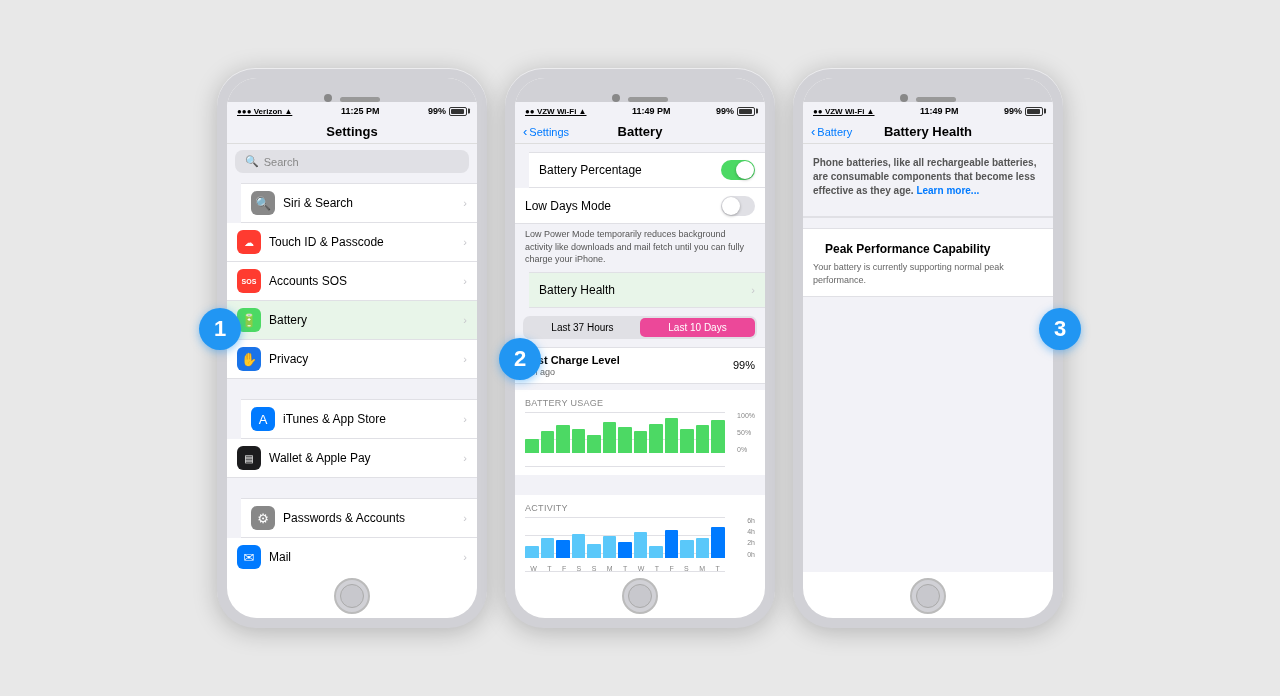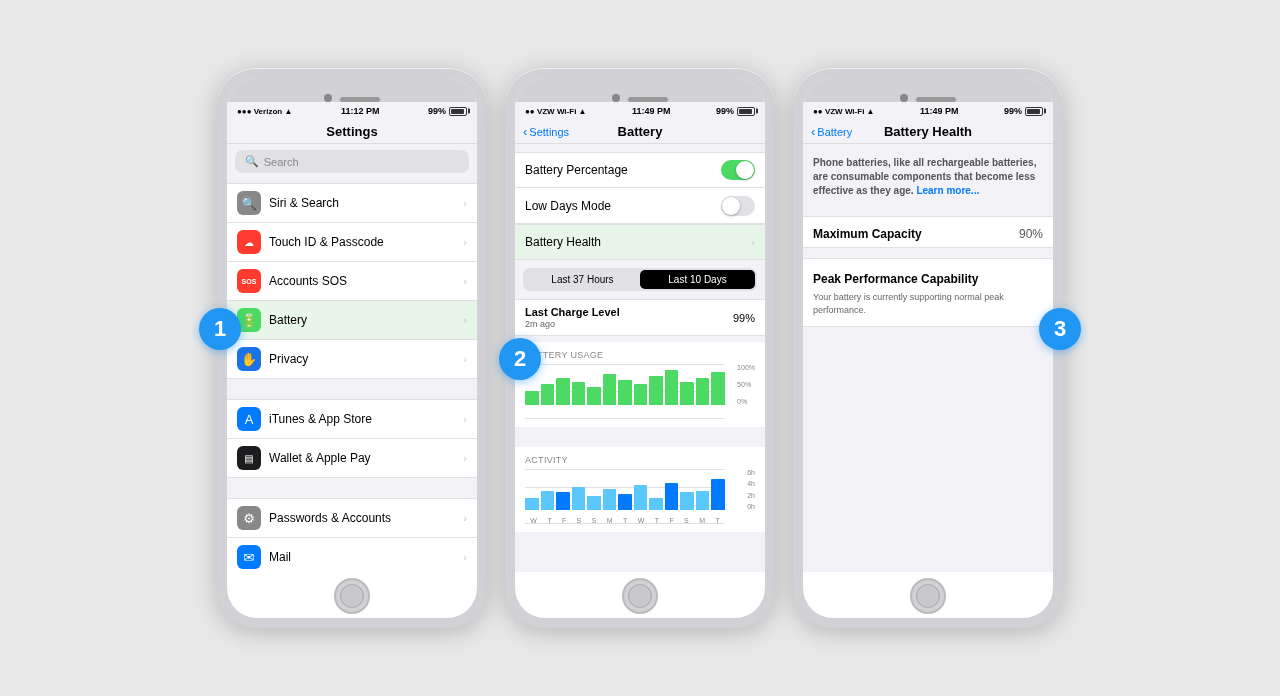--- a/index.html
+++ b/index.html
@@ -68,21 +68,21 @@
     .status-bar {
       display: flex;
       justify-content: space-between;
       align-items: center;
       padding: 4px 10px 2px;
       font-size: 9px;
       font-weight: 600;
       background: #f2f2f7;
       flex-shrink: 0;
     }
-    .status-left { display: flex; align-items: flex-end; gap: 3px; }
+    .status-left { display: flex; align-items: flex-end; gap: 3px; text-decoration: underline; }
     .status-center { font-size: 9px; font-weight: 600; }
     .status-right { display: flex; align-items: center; gap: 3px; }
     .battery-icon {
       width: 18px; height: 9px;
       border: 1.5px solid #333;
       border-radius: 2px;
       position: relative;
       display: flex;
       align-items: center;
       padding: 1px;
@@ -144,21 +144,21 @@
       margin-top: 10px;
     }
     .settings-row {
       display: flex;
       align-items: center;
       background: #fff;
       padding: 7px 10px;
       border-bottom: 0.5px solid #e0e0e5;
       min-height: 36px;
     }
-    .settings-row:first-child { border-top: 0.5px solid #e0e0e5; }
+    .settings-row:first-child { border-top: 0.5px solid #e0e0e5; margin-left: 14px; }
     .row-icon {
       width: 24px; height: 24px;
       border-radius: 6px;
       margin-right: 8px;
       display: flex;
       align-items: center;
       justify-content: center;
       font-size: 13px;
       flex-shrink: 0;
     }
@@ -276,21 +276,21 @@
     }
     .segment-btn {
       flex: 1;
       text-align: center;
       padding: 4px 2px;
       font-size: 10px;
       border-radius: 5px;
       color: #000;
     }
     .segment-btn.active {
-      background: #000000;
+      background: #ec4899;
       color: #fff;
     }
     .health-desc {
       font-size: 10px;
       color: #555;
       line-height: 1.4;
     }
     .health-link { color: #007aff; }
 
     
@@ -352,21 +352,21 @@
 
       <div class="phone-top">
         <div class="camera-dot"></div>
         <div class="speaker-bar"></div>
       </div>
 
       <div class="status-bar">
         <div class="status-left">
           <span style="font-size:8px">●●● Verizon ▲</span>
         </div>
-        <div class="status-center">11:12 PM</div>
+        <div class="status-center">11:25 PM</div>
         <div class="status-right">
           <span>99%</span>
           <div class="battery-icon">
               <div class="battery-fill"></div>
             </div>
         </div>
       </div>
 
       <div class="nav-bar">
         <span class="nav-title">Settings</span>
@@ -480,20 +480,21 @@
                 <div class="toggle-knob"></div>
               </div>
           </div>
           <div class="settings-row">
             <span class="row-label">Low Days Mode</span>
             <div class="toggle off">
                 <div class="toggle-knob"></div>
               </div>
           </div>
         </div>
+        <div class="info-text-small">Low Power Mode temporarily reduces background activity like downloads and mail fetch until you can fully charge your iPhone.</div>
 
         <div class="settings-section" style="margin-top:0;">
           <div class="settings-row" style="background:#e8f5e9;">
             <span class="row-label">Battery Health</span>
             <span class="row-chevron">›</span>
           </div>
         </div>
 
         <div class="segment-control">
           <div class="segment-btn">Last 37 Hours</div>
@@ -627,29 +628,25 @@
       <div class="screen-content">
 
         <div style="background:#f2f2f7; padding:12px 10px 8px;font-weight:bold;">
           <p class="health-desc">
             Phone batteries, like all rechargeable batteries, are consumable components that become less effective as they age. <span class="health-link">Learn more...</span>
           </p>
         </div>
 
         <div class="section-gap"></div>
         <div style="background:#fff; border-top:0.5px solid #e0e0e5; border-bottom:0.5px solid #e0e0e5;">
-          <div style="display:flex; justify-content:space-between; align-items:center; padding:10px 10px 6px;">
-            <span style="font-size:12px; font-weight:600;">Maximum Capacity</span>
-            <span style="font-size:12px; color:#555;">90%</span>
-          </div>
         </div>
         <div class="section-gap"></div>
 
         <div style="background:#fff; border-top:0.5px solid #e0e0e5; border-bottom:0.5px solid #e0e0e5;">
-          <div style="padding:10px 10px 4px;">
+          <div style="padding:10px 22px 4px;">
             <span style="font-size:12px; font-weight:600;">Peak Performance Capability</span>
           </div>
           <div style="padding:0 10px 10px;">
             <p style="font-size:9px; color:#666; line-height:1.4;">Your battery is currently supporting normal peak performance.</p>
           </div>
         </div>
         <div class="section-gap"></div>
 
         <div style="flex:1; background:#f2f2f7; height:200px;"></div>
       </div>

